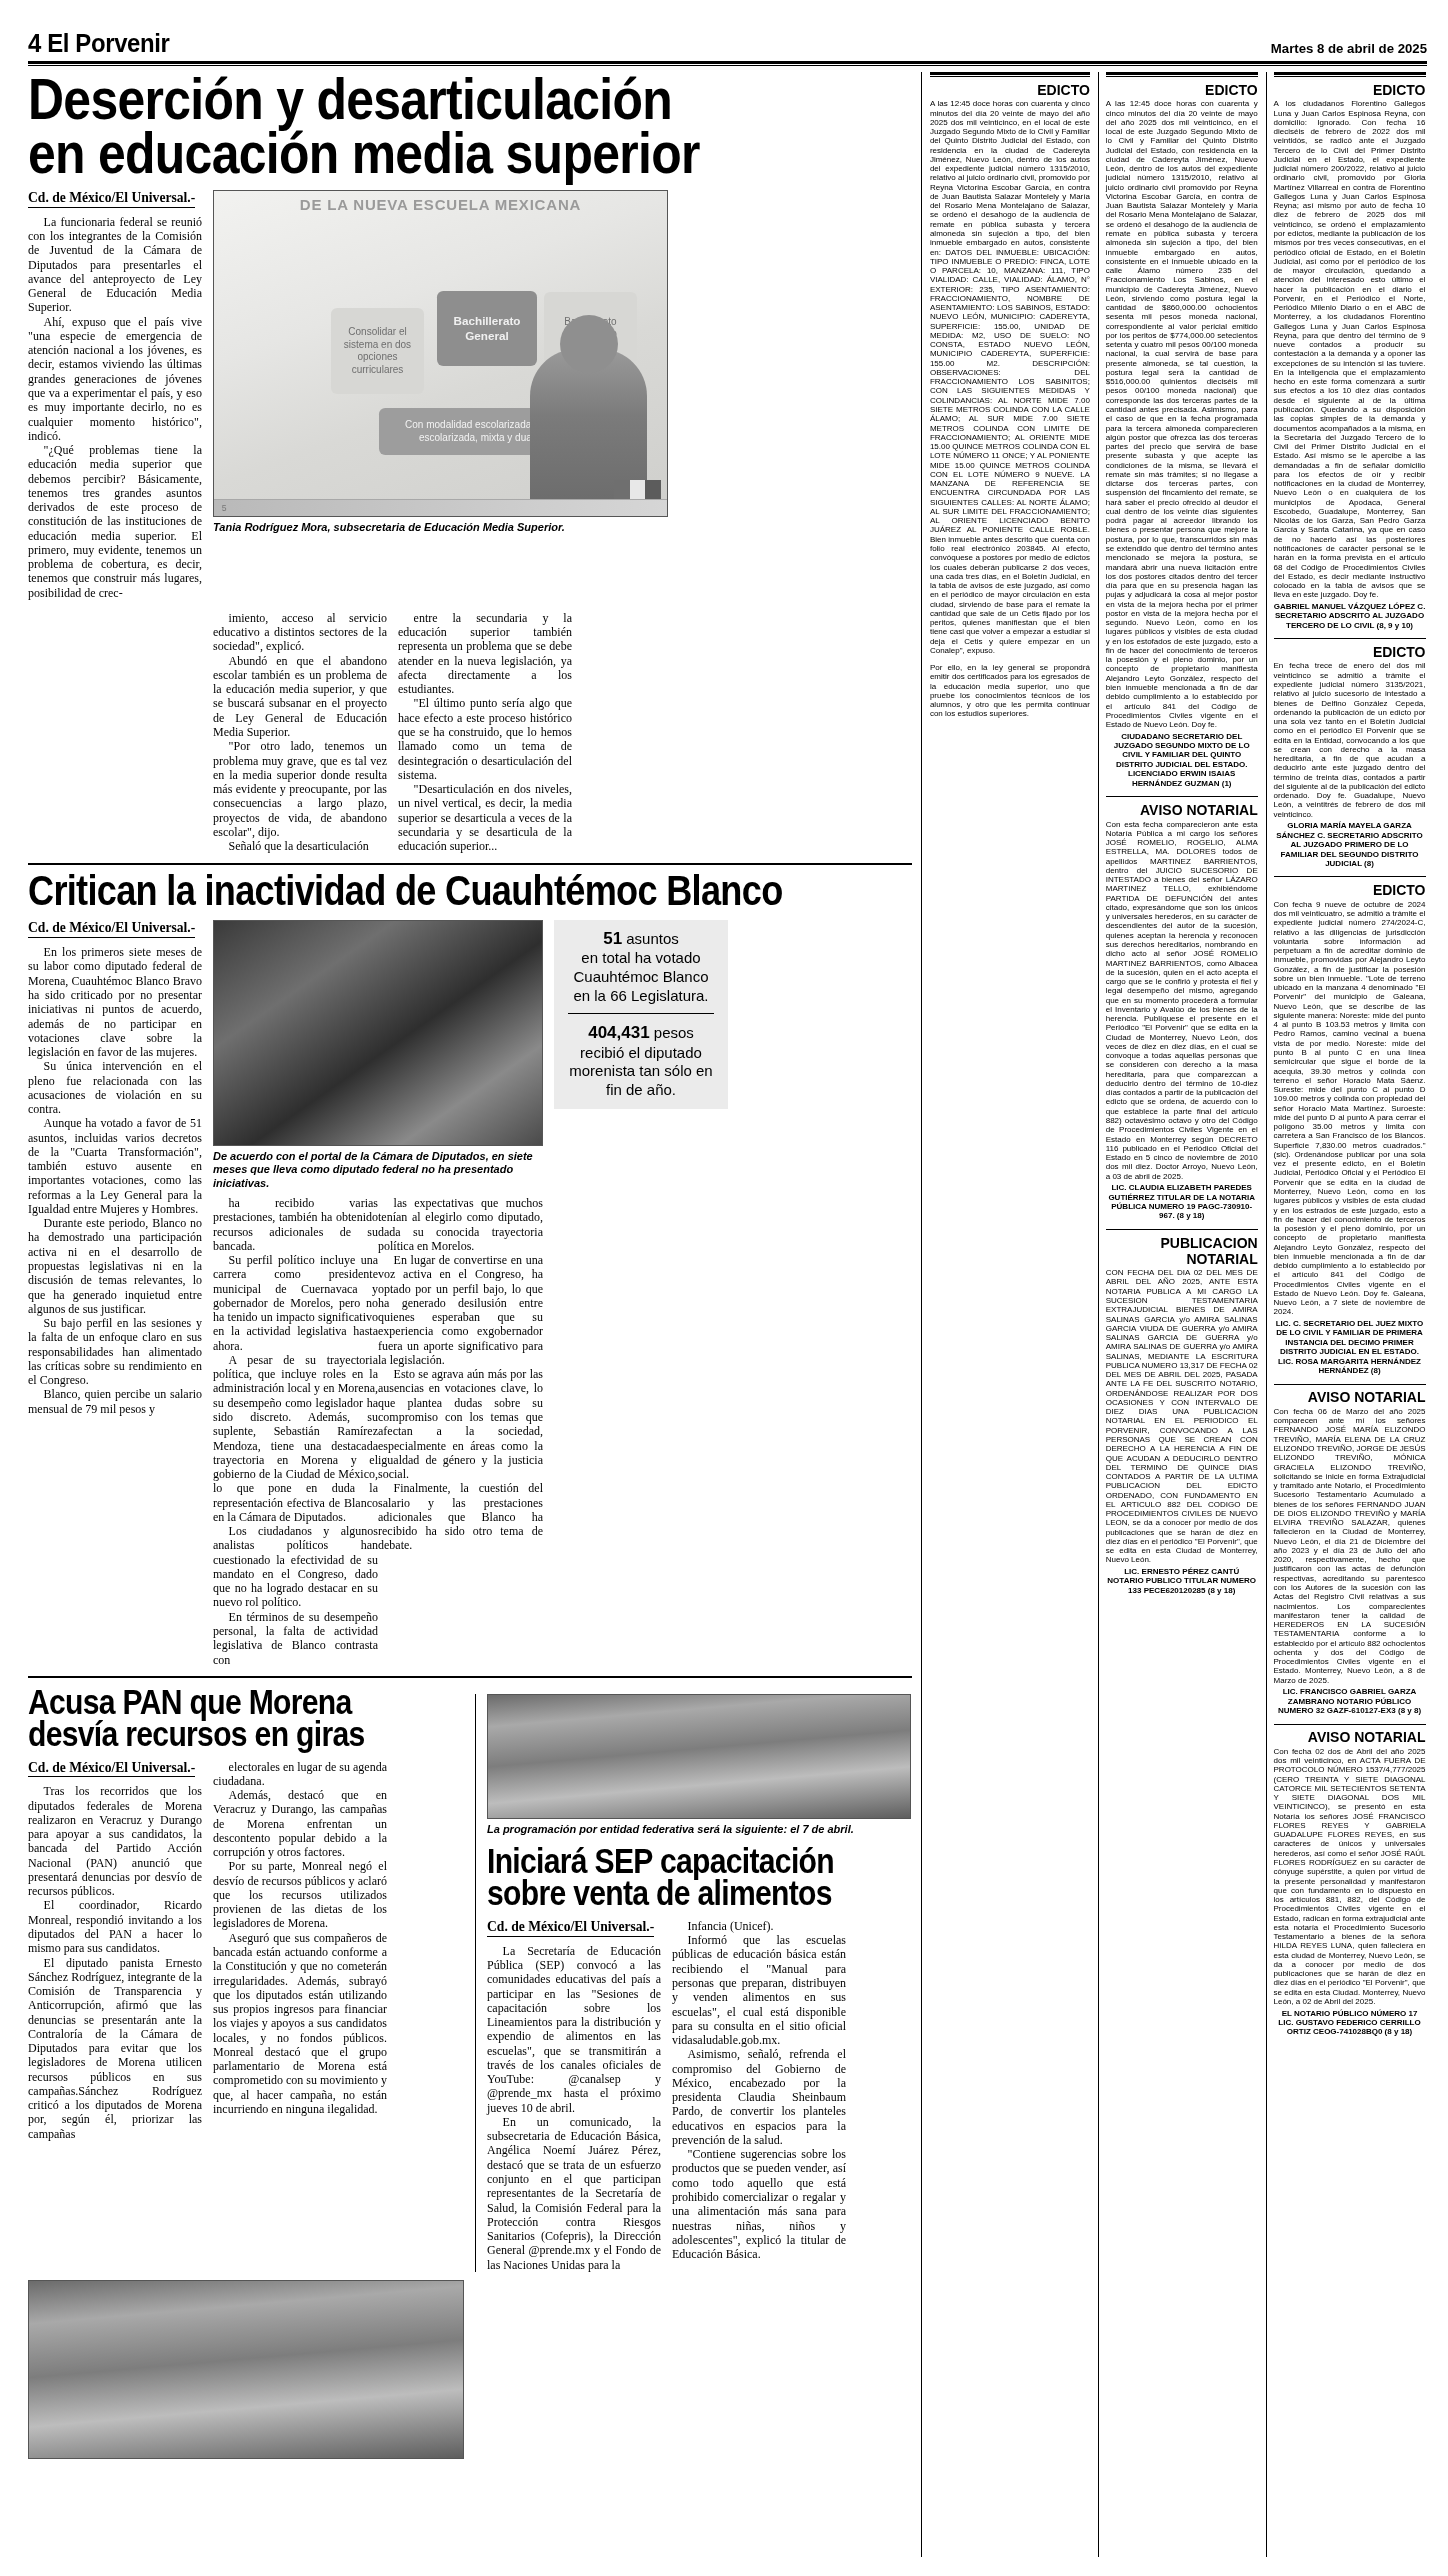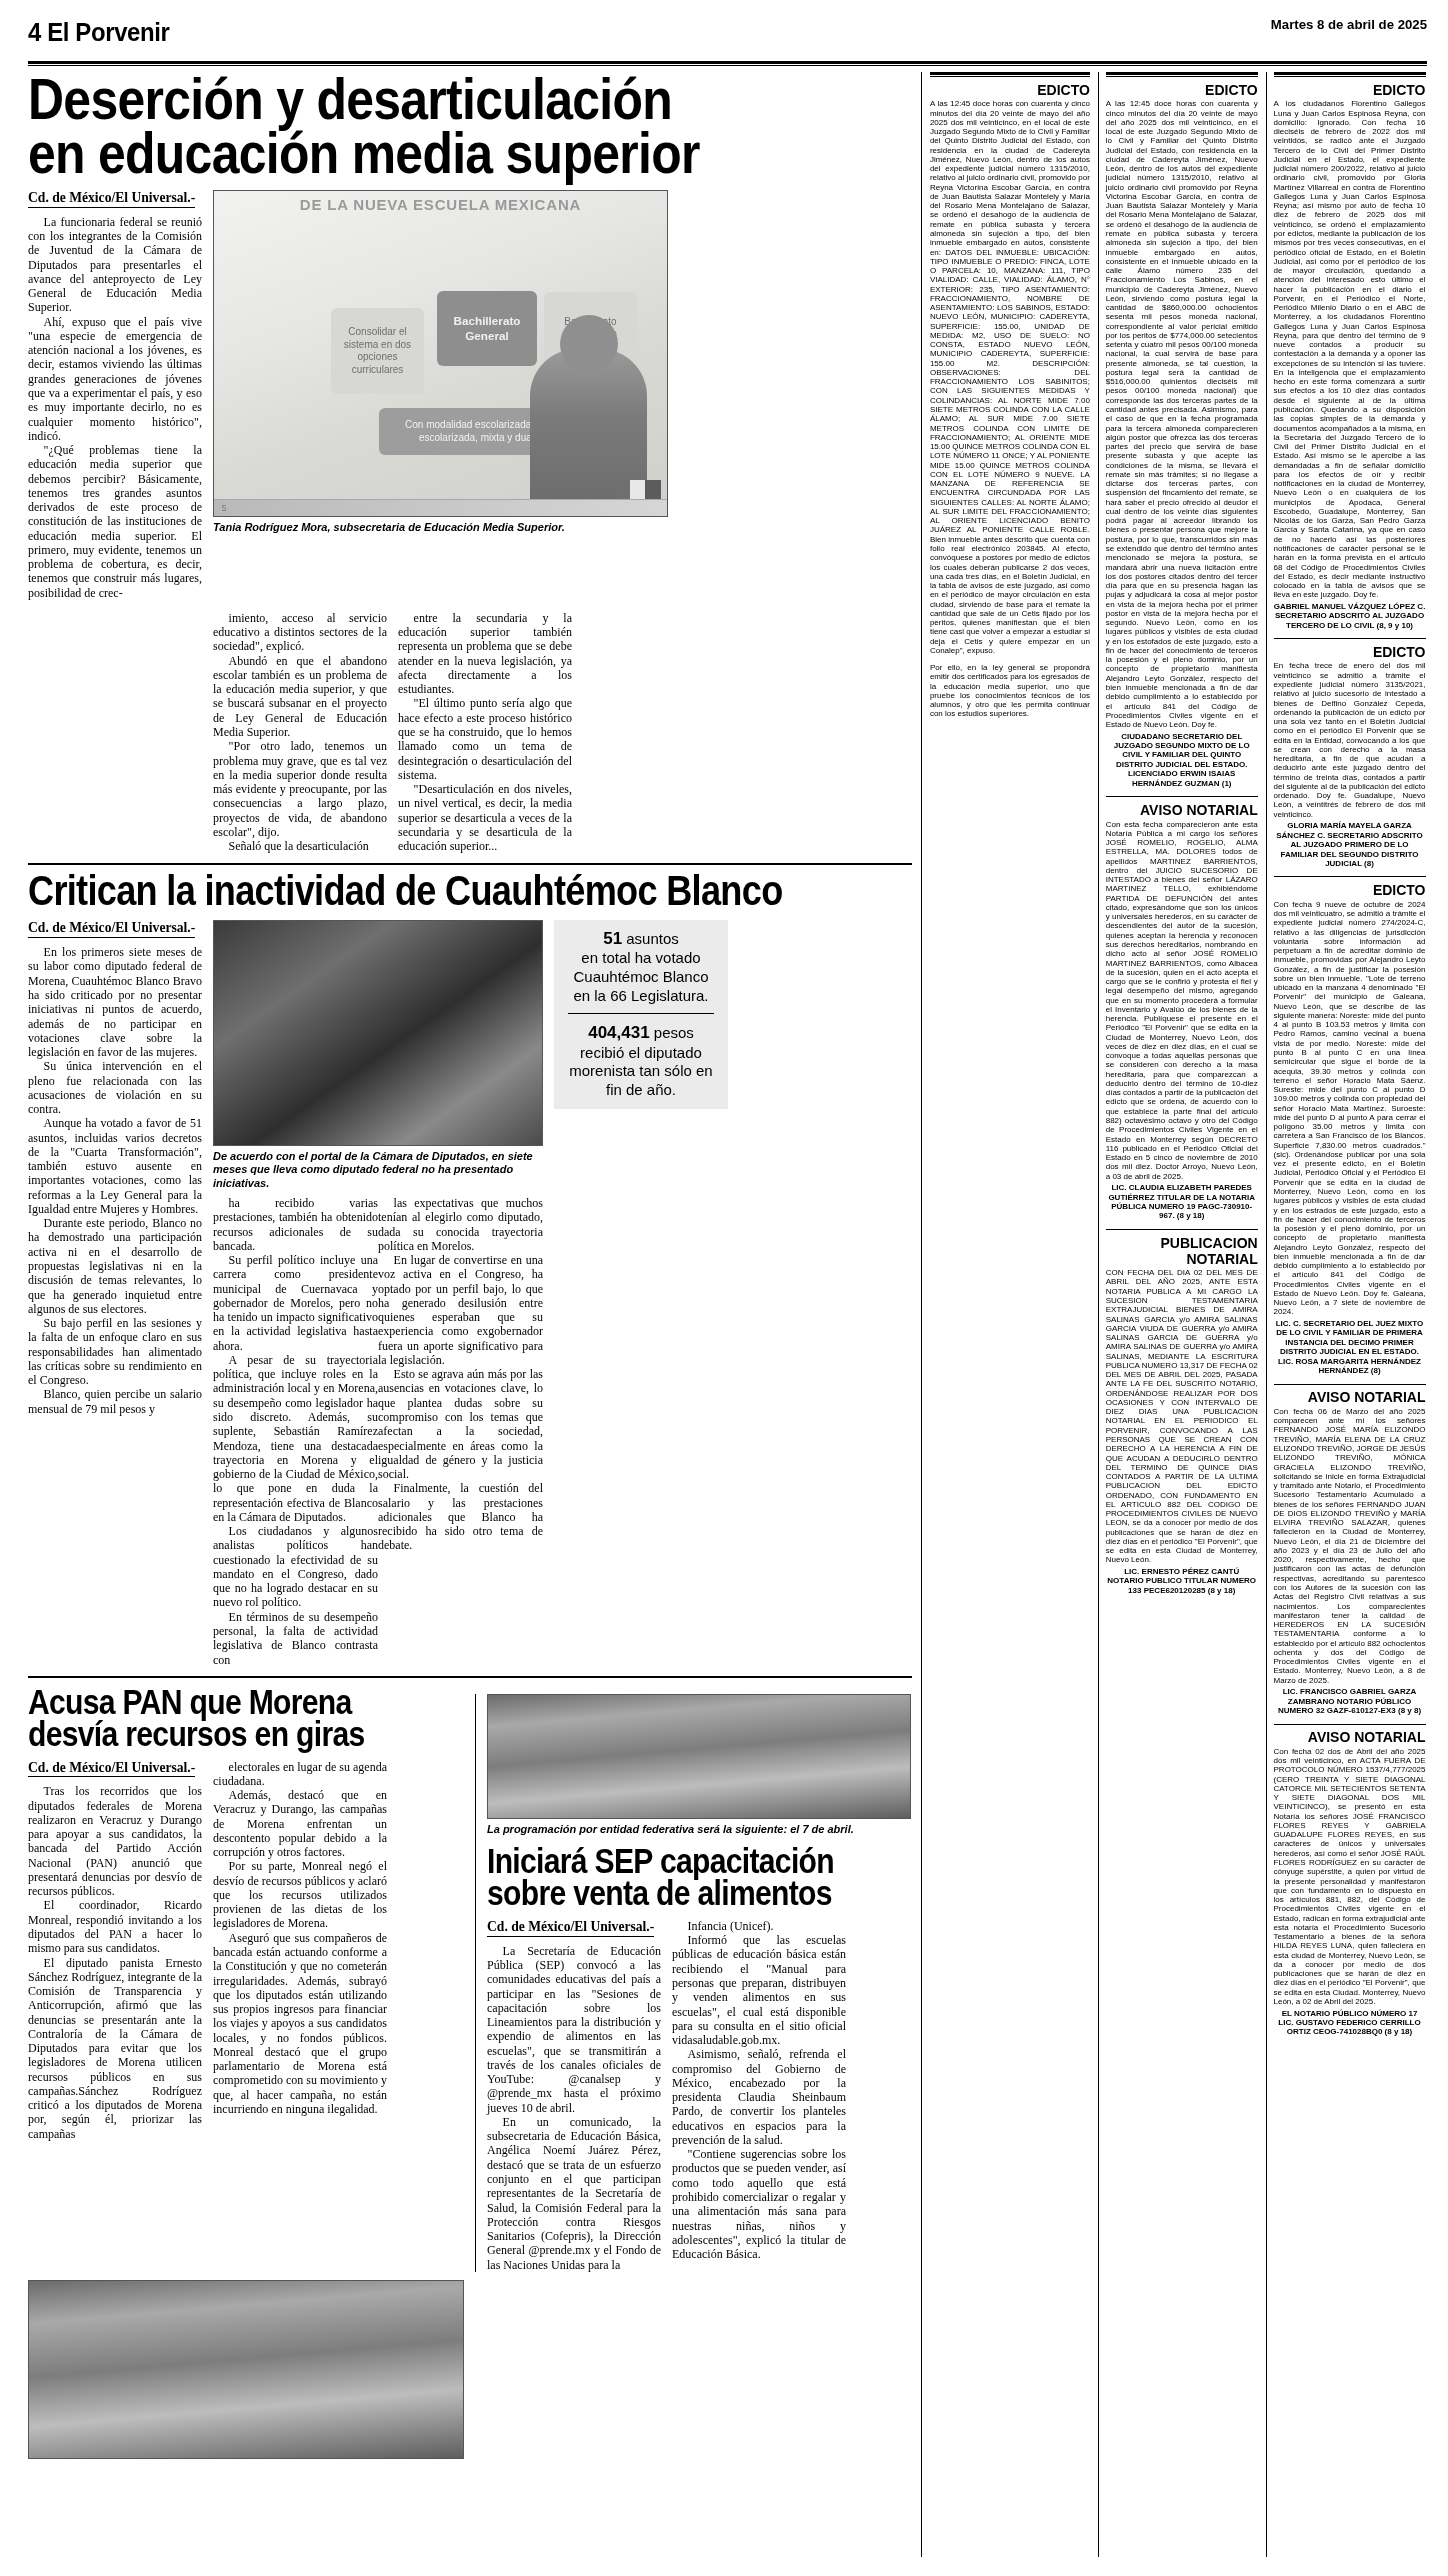--- a/index.html
+++ b/index.html
@@ -6,21 +6,21 @@
   html, body { margin:0; padding:0; background:#ffffff; }
   body {
     width:1449px; height:2576px;
     font-family:"Liberation Serif", serif;
     color:#000;
     position:relative;
   }
   .page { width:1449px; height:2576px; padding:17px 22px 7.8px 28px; position:relative; }
 
   
-  .masthead { display:flex; align-items:flex-start; justify-content:space-between; height:42px; }
+  .masthead { display:flex; align-items:flex-end; justify-content:space-between; height:42px; }
   .masthead-title {
     font-family:"Liberation Sans", sans-serif;
     font-weight:bold; font-size:26px; letter-spacing:-0.4px;
     transform: scaleX(0.92); transform-origin:left bottom;
     white-space:nowrap;
   }
   .masthead-date {
     font-family:"Liberation Sans", sans-serif;
     font-weight:bold; font-size:13.2px; padding-bottom:3.1px; white-space:nowrap;
   }
@@ -221,21 +221,21 @@
           <div>Critican la inactividad de Cuauhtémoc Blanco</div>
         </div>
 
         <div style="display:flex; gap:11px; margin-top:9.3px;">
           <div class="c">
             <div class="byline">Cd. de México/El Universal.-</div>
             <div class="col-text">
               <p>En los primeros siete meses de su labor como diputado federal de Morena, Cuauhtémoc Blanco Bravo ha sido criticado por no presentar iniciativas ni puntos de acuerdo, además de no participar en votaciones clave sobre la legislación en favor de las mujeres.</p>
               <p>Su única intervención en el pleno fue relacionada con las acusaciones de violación en su contra.</p>
               <p>Aunque ha votado a favor de 51 asuntos, incluidas varios decretos de la "Cuarta Transformación", también estuvo ausente en importantes votaciones, como las reformas a la Ley General para la Igualdad entre Mujeres y Hombres.</p>
-              <p>Durante este periodo, Blanco no ha demostrado una participación activa ni en el desarrollo de propuestas legislativas ni en la discusión de temas relevantes, lo que ha generado inquietud entre algunos de sus electores.</p>
+              <p>Durante este periodo, Blanco no ha demostrado una participación activa ni en el desarrollo de propuestas legislativas ni en la discusión de temas relevantes, lo que ha generado inquietud entre algunos de sus justificar.</p>
               <p>Su bajo perfil en las sesiones y la falta de un enfoque claro en sus responsabilidades han alimentado las críticas sobre su rendimiento en el Congreso.</p>
               <p>Blanco, quien percibe un salario mensual de 79 mil pesos y</p>
             </div>
           </div>
 
           <div style="width:330px;">
             <div class="photo ph-dark" style="height:226px;"></div>
             <div class="cap">De acuerdo con el portal de la Cámara de Diputados, en siete meses que lleva como diputado federal no ha presentado iniciativas.</div>
             <div class="col-text" style="margin-top:6.2px; display:flex; ">
               <div class="c">

